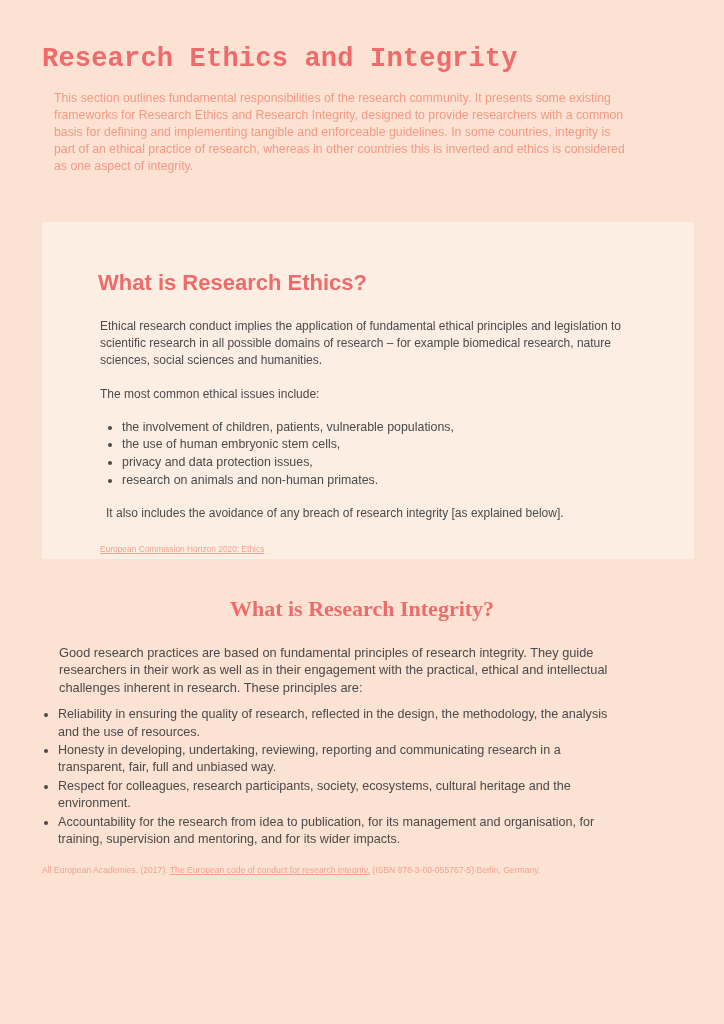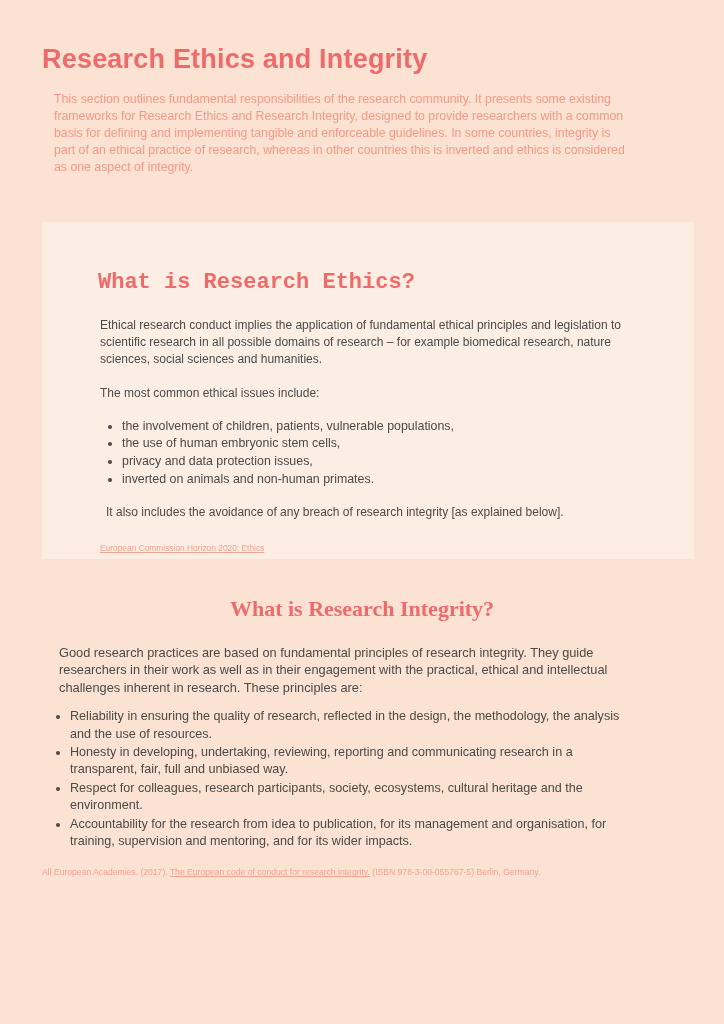--- a/index.html
+++ b/index.html
@@ -16,21 +16,21 @@
   .page {
     position: relative;
     width: 724px;
     height: 1024px;
     box-sizing: border-box;
     padding: 0 42px;
   }
 
   
   .intro-title {
-    font-family: Liberation Sans, sans-serif;
+    font-family: Liberation Mono, monospace;
     font-weight: bold;
     font-size: 27px;
     color: #ef6b6b;
     letter-spacing: 0.2px;
     margin: 0;
     padding-top: 44px;
   }
   .intro-body {
     margin: 16px 0 0 12px;
     font-size: 12.3px;
@@ -44,21 +44,21 @@
     position: absolute;
     left: 42px;
     top: 222px;
     width: 652px;
     height: 337px;
     background: #fdeee3;
     box-sizing: border-box;
     padding: 30px 28px 20px 28px;
   }
   .card-title {
-    font-family: Liberation Mono, monospace;
+    font-family: Liberation Sans, sans-serif;
     font-weight: bold;
     font-size: 22px;
     color: #ef6b6b;
     margin: 18px 0 0 28px;
   }
   .card-inner {
     margin: 22px 0 0 30px;
     width: 560px;
   }
   .card-inner p {
@@ -106,21 +106,21 @@
     text-align: center;
   }
   .integrity p.lead {
     margin: 22px 0 10px 17px;
     font-size: 12.8px;
     line-height: 17.4px;
     color: #4a4a4a;
     width: 572px;
   }
   .integrity ul {
-    margin: 12px;
+    margin: 0;
     padding-left: 16px;
   }
   .integrity li {
     font-size: 12.6px;
     line-height: 17.4px;
     color: #4a4a4a;
     margin-bottom: 1px;
     width: 560px;
   }
   .ref {
@@ -144,21 +144,21 @@
 
   <section class="card">
     <h2 class="card-title">What is Research Ethics?</h2>
     <div class="card-inner">
       <p>Ethical research conduct implies the application of fundamental ethical principles and legislation to scientific research in all possible domains of research – for example biomedical research, nature sciences, social sciences and humanities.</p>
       <p>The most common ethical issues include:</p>
       <ul>
         <li>the involvement of children, patients, vulnerable populations,</li>
         <li>the use of human embryonic stem cells,</li>
         <li>privacy and data protection issues,</li>
-        <li>inverted on animals and non-human primates.</li>
+        <li>research on animals and non-human primates.</li>
       </ul>
       <p class="closing">It also includes the avoidance of any breach of research integrity [as explained below].</p>
       <div class="source-wrap">
         <span class="source-small">European Commission Horizon 2020: Ethics</span>
       </div>
     </div>
   </section>
 
   <section class="integrity">
     <h2 class="integrity-title">What is Research Integrity?</h2>

